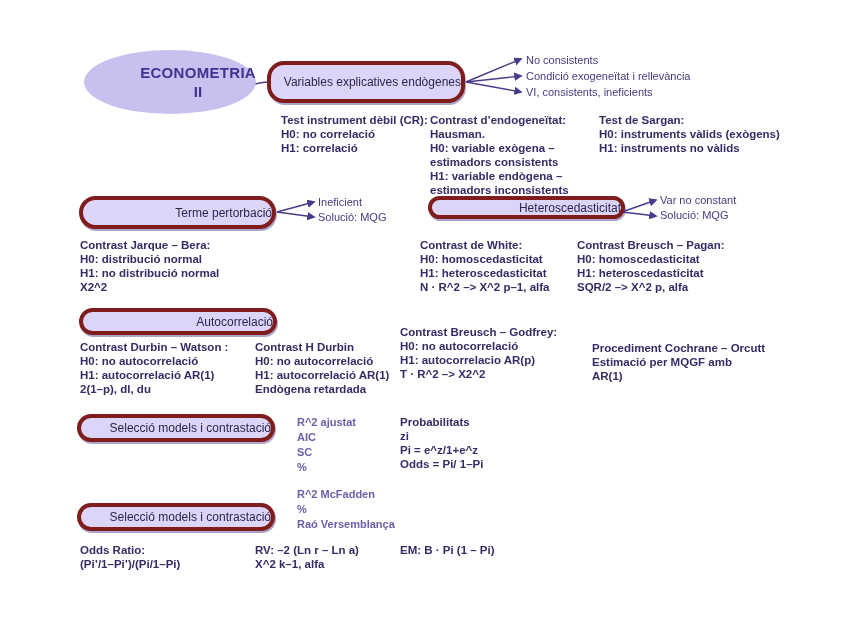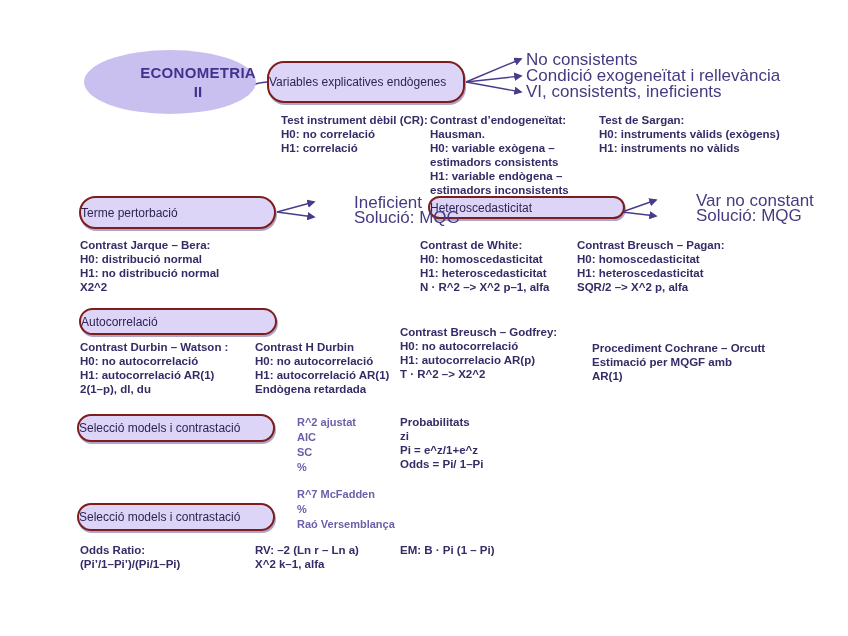--- a/index.html
+++ b/index.html
@@ -15,42 +15,42 @@
     position:absolute;
     background:#c9c0f0;
     border-radius:50%;
     display:flex;align-items:center;justify-content:flex-end;text-align:center;
     color:#43318f;font-weight:bold;font-size:15px;line-height:19px;
     letter-spacing:.3px;
   }
   .node{
     position:absolute;
     background:#dcd5f8;
-    border:2px solid #7f1d1d;
+    border:4px solid #7f1d1d;
     border-radius:17px;
     box-shadow:1px 2px 0 rgba(74,58,140,.45);
-    display:flex;align-items:center;justify-content:flex-start;
+    display:flex;align-items:center;justify-content:flex-end;
     color:#2e2550;font-size:12px;
     box-sizing:border-box;
     white-space:nowrap;
   }
   .block{
     position:absolute;
     color:#362b66;font-weight:bold;font-size:11.5px;line-height:14px;
     white-space:nowrap;
   }
   .block.light{
     color:#6a5fa8;font-weight:bold;font-size:11px;line-height:15px;
   }
   .branch{
     position:absolute;
-    color:#463a80;font-size:17px;line-height:16px;
+    color:#463a80;font-size:11px;line-height:16px;
     white-space:nowrap;
   }
-  .branch.tight{line-height:15px;margin-left:36px;}
+  .branch.tight{line-height:15px;}
 </style>
 </head>
 <body>
 
 <div class="canvas">
 
   <svg class="wires" width="848" height="636">
     <defs>
       <marker id="arr" viewBox="0 0 10 10" refX="8" refY="5" markerWidth="6" markerHeight="6" orient="auto-start-reverse">
         <path d="M0,0 L10,5 L0,10 z" fill="#4a3a8c"></path>
@@ -183,21 +183,21 @@
       <div>SC</div>
       <div>%</div>
     </div>
   <div class="block" style="left:400px;top:415px;">
       <div>Probabilitats</div>
       <div>zi</div>
       <div>Pi = e^z/1+e^z</div>
       <div>Odds = Pi/ 1–Pi</div>
     </div>
   <div class="block light" style="left:297px;top:487px;">
-      <div>R^7 McFadden</div>
+      <div>R^2 McFadden</div>
       <div>%</div>
       <div>Raó Versemblança</div>
     </div>
 
   <div class="block" style="left:80px;top:543px;">
       <div>Odds Ratio:</div>
       <div>(Pi’/1–Pi’)/(Pi/1–Pi)</div>
     </div>
   <div class="block" style="left:255px;top:543px;">
       <div>RV: –2 (Ln r – Ln a)</div>

